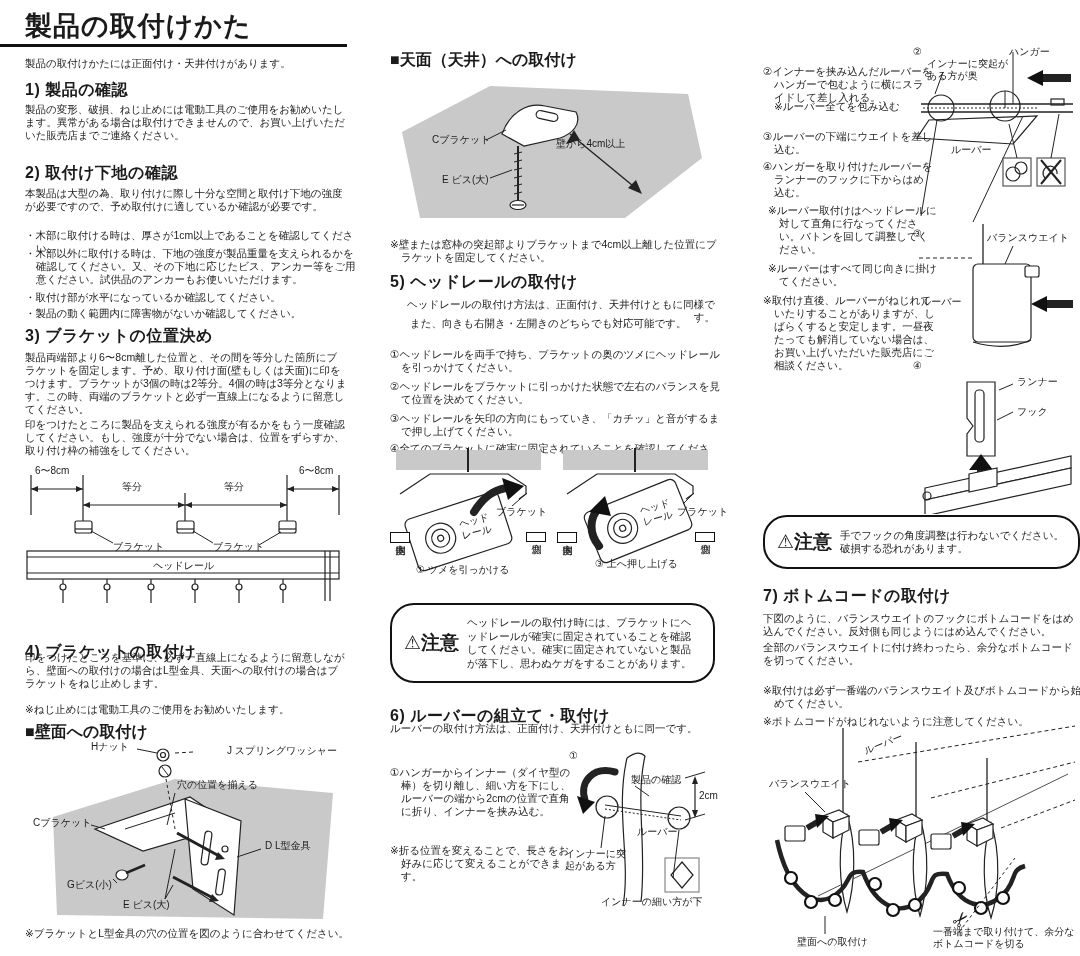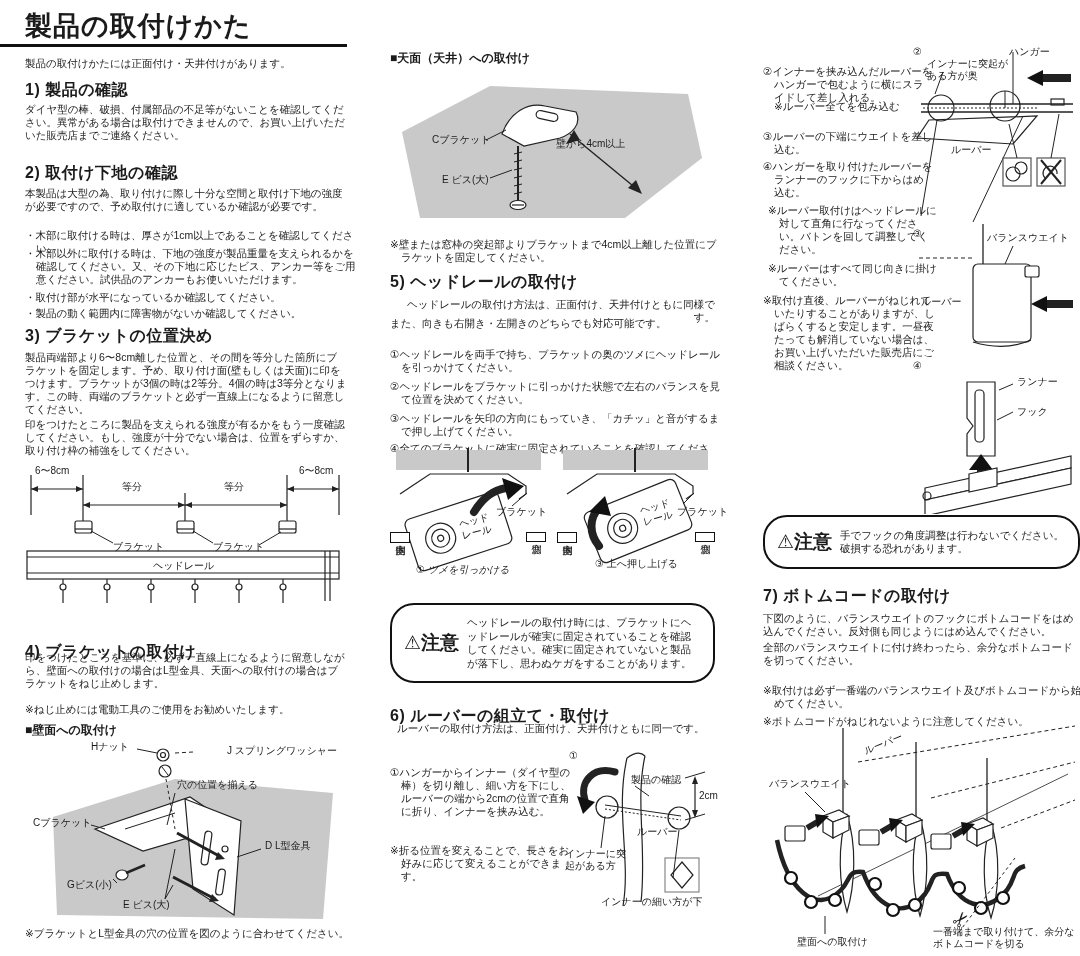--- a/index.html
+++ b/index.html
@@ -3,21 +3,21 @@
 <meta charset="utf-8">
 <style>
   html,body{margin:0;padding:0;background:#fff;}
   body{width:1080px;height:956px;position:relative;overflow:hidden;
        font-family:"Liberation Sans","DejaVu Sans",sans-serif;color:#1b1b1b;}
   .col{position:absolute;top:0;}
   .blk{position:absolute;left:0;}
   .title{font-size:27px;font-weight:bold;letter-spacing:1px;}
   .rule{position:absolute;background:#111;}
   .h2{font-size:16px;font-weight:bold;letter-spacing:.5px;}
-  .h3{font-size:12px;font-weight:bold;}
+  .h3{font-size:16px;font-weight:bold;}
   .body{font-size:10.5px;line-height:13px;}
   .hang{padding-left:11px;text-indent:-11px;margin-top:12px;}
   .diag{position:absolute;}
   .diag svg{position:absolute;left:0;top:0;}
   .dlabel{position:absolute;font-size:10px;line-height:11.5px;white-space:nowrap;color:#1b1b1b;}
   .dlabel.wrap{white-space:normal;}
   .vbox{position:absolute;border:1.5px solid #111;background:#fff;
         writing-mode:vertical-rl;text-orientation:upright;
         font-size:10px;line-height:14px;padding:3px 2px;letter-spacing:1px;}
   .caution{position:absolute;border:2px solid #111;border-radius:24px;
@@ -29,21 +29,21 @@
 </head>
 <body>
 
 <div class="rule" style="left:0;top:44px;width:347px;height:3px;"></div>
 
 <div class="col" style="left:25px;width:322px;height:956px;">
   <div class="blk title" style="top:8px;">製品の取付けかた</div>
   <div class="blk body" style="top:57px;width:322px;">製品の取付けかたには正面付け・天井付けがあります。</div>
 
   <div class="blk h2" style="top:80px;">1) 製品の確認</div>
-  <div class="blk body" style="top:103px;width:322px;">ダイヤ型の棒、破損、付属部品の不足等がないことを確認してください。異常がある場合は取付けできませんので、お買い上げいただいた販売店までご連絡ください。</div>
+  <div class="blk body" style="top:103px;width:322px;">製品の変形、破損、ねじ止めには電動工具のご使用をお勧めいたします。異常がある場合は取付けできませんので、お買い上げいただいた販売店までご連絡ください。</div>
 
   <div class="blk h2" style="top:163px;">2) 取付け下地の確認</div>
   <div class="blk body" style="top:187px;width:322px;">本製品は大型の為、取り付けに際し十分な空間と取付け下地の強度が必要ですので、予め取付けに適しているか確認が必要です。</div>
   <div class="blk body hang" style="top:217px;width:322px;">・木部に取付ける時は、厚さが1cm以上であることを確認してください。</div>
   <div class="blk body hang" style="top:235px;width:322px;">・木部以外に取付ける時は、下地の強度が製品重量を支えられるかを確認してください。又、その下地に応じたビス、アンカー等をご用意ください。試供品のアンカーもお使いいただけます。</div>
   <div class="blk body hang" style="top:279px;width:322px;">・取付け部が水平になっているか確認してください。</div>
   <div class="blk body hang" style="top:295px;width:322px;">・製品の動く範囲内に障害物がないか確認してください。</div>
 
   <div class="blk h2" style="top:326px;">3) ブラケットの位置決め</div>
   <div class="blk body" style="top:351px;width:322px;">製品両端部より6〜8cm離した位置と、その間を等分した箇所にブラケットを固定します。予め、取り付け面(壁もしくは天面)に印をつけます。ブラケットが3個の時は2等分。4個の時は3等分となります。この時、両端のブラケットと必ず一直線上になるように留意してください。</div>
@@ -184,21 +184,21 @@
       <line x1="100" y1="108" x2="122" y2="100" stroke-width="1"></line>
     </svg>
     <span class="dlabel" style="left:42px;top:64px;">Cブラケット</span>
     <span class="dlabel" style="left:52px;top:104px;">E ビス(大)</span>
     <span class="dlabel" style="left:166px;top:68px;">壁から4cm以上</span>
   </div>
   <div class="blk body hang" style="top:226px;width:325px;">※壁または窓枠の突起部よりブラケットまで4cm以上離した位置にブラケットを固定してください。</div>
 
   <div class="blk h2" style="top:272px;">5) ヘッドレールの取付け</div>
   <div class="blk body" style="top:298px;width:325px;text-align:right;">ヘッドレールの取付け方法は、正面付け、天井付けともに同様です。</div>
-  <div class="blk body" style="top:317px;width:325px;">また、向きも右開き・左開きのどちらでも対応可能です。</div>
+  <div class="blk body" style="top:317px;width:325px;margin-left:20px;">また、向きも右開き・左開きのどちらでも対応可能です。</div>
   <div class="blk body hang" style="top:336px;width:325px;">①ヘッドレールを両手で持ち、ブラケットの奥のツメにヘッドレールを引っかけてください。</div>
   <div class="blk body hang" style="top:368px;width:325px;">②ヘッドレールをブラケットに引っかけた状態で左右のバランスを見て位置を決めてください。</div>
   <div class="blk body hang" style="top:400px;width:325px;">③ヘッドレールを矢印の方向にもっていき、「カチッ」と音がするまで押し上げてください。</div>
   <div class="blk body hang" style="top:430px;width:325px;">④全てのブラケットに確実に固定されていることを確認してください。</div>
 
   <div class="diag" style="left:0;top:448px;width:157px;height:140px;">
     <svg width="157" height="140" viewBox="0 0 157 140" fill="none" stroke-width="1.2">
       <rect x="6" y="2" width="145" height="20" fill="#c9c9c9" stroke="none"></rect>
       <line x1="78" y1="0" x2="78" y2="24" stroke-width="2"></line>
       <path d="M10,46 L22,38 L40,26 L118,26 L136,38 L136,46 L129,51" stroke="#222"></path>
@@ -209,21 +209,21 @@
           <circle cx="50" cy="84" r="3" stroke="#222"></circle>
       </g>
       <path d="M84,64 C94,48 104,42 116,40" stroke="#111" stroke-width="8" stroke-linecap="round"></path>
       <polygon points="112,30 134,38 118,52" fill="#111"></polygon>
       <line x1="122" y1="58" x2="137" y2="45" stroke-width="1"></line>
     </svg>
     <span class="dlabel wrap" style="left:70px;top:66px;width:36px;transform:rotate(-14deg);">ヘッドレール</span>
     <span class="dlabel" style="left:106px;top:58px;">ブラケット</span>
     <div class="vbox" style="left:0;top:84px;">室内側</div>
     <div class="vbox" style="left:136px;top:84px;">窓側</div>
-    <span class="dlabel" style="left:26px;top:116px;font-style:italic;">① ツメを引っかける</span>
+    <span class="dlabel" style="left:26px;top:116px;">① ツメを引っかける</span>
   </div>
 
   <div class="diag" style="left:167px;top:448px;width:158px;height:140px;">
     <svg width="158" height="140" viewBox="0 0 158 140" fill="none" stroke-width="1.2">
       <rect x="6" y="2" width="145" height="20" fill="#c9c9c9" stroke="none"></rect>
       <line x1="78" y1="0" x2="78" y2="24" stroke-width="2"></line>
       <path d="M10,46 L22,38 L40,26 L118,26 L136,38 L136,46 L129,51" stroke="#222"></path>
       <g transform="rotate(-22 82 78)">
         <rect x="34" y="46" width="98" height="54" rx="6" fill="#fff" stroke="#222"></rect>
         <circle cx="66" cy="74" r="15" stroke="#222"></circle>
@@ -240,21 +240,21 @@
     <div class="vbox" style="left:138px;top:84px;">窓側</div>
     <span class="dlabel" style="left:38px;top:110px;">③ 上へ押し上げる</span>
   </div>
 
   <div class="caution" style="left:0;top:603px;width:325px;height:80px;">
     <span class="cap"><span>⚠</span><span>注意</span></span>
     <span class="ctext">ヘッドレールの取付け時には、ブラケットにヘッドレールが確実に固定されていることを確認してください。確実に固定されていないと製品が落下し、思わぬケガをすることがあります。</span>
   </div>
 
   <div class="blk h2" style="top:706px;">6) ルーバーの組立て・取付け</div>
-  <div class="blk body" style="top:722px;width:325px;margin-left:7px;">ルーバーの取付け方法は、正面付け、天井付けともに同一です。</div>
+  <div class="blk body" style="top:722px;width:325px;">ルーバーの取付け方法は、正面付け、天井付けともに同一です。</div>
   <div class="blk body hang" style="top:754px;width:172px;">①ハンガーからインナー（ダイヤ型の棒）を切り離し、細い方を下にし、ルーバーの端から2cmの位置で直角に折り、インナーを挟み込む。</div>
   <div class="blk body hang" style="top:832px;width:172px;">※折る位置を変えることで、長さをお好みに応じて変えることができます。</div>
 
   <div class="diag" style="left:175px;top:750px;width:150px;height:158px;">
     <svg width="150" height="158" viewBox="0 0 150 158" fill="none" stroke-width="1.2">
       <path d="M62,8 C50,60 66,110 58,156" stroke="#222"></path>
       <path d="M80,6 C70,50 82,100 76,152" stroke="#222"></path>
       <path d="M62,8 C70,2 76,2 80,6" stroke="#222"></path>
       <line x1="40" y1="55" x2="116" y2="66" stroke-width="1"></line>
       <line x1="40" y1="59" x2="116" y2="70" stroke-width="1" stroke-dasharray="2 2"></line>

